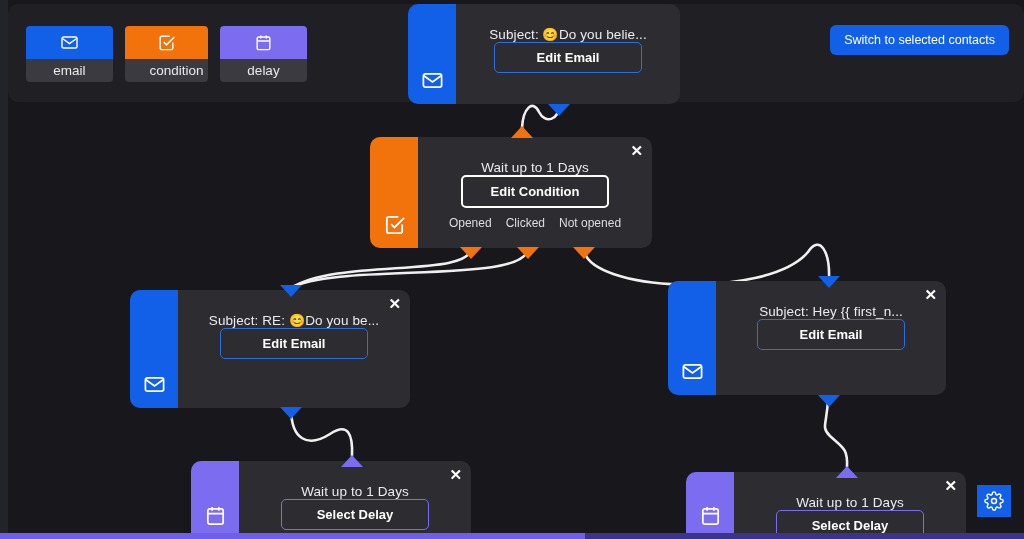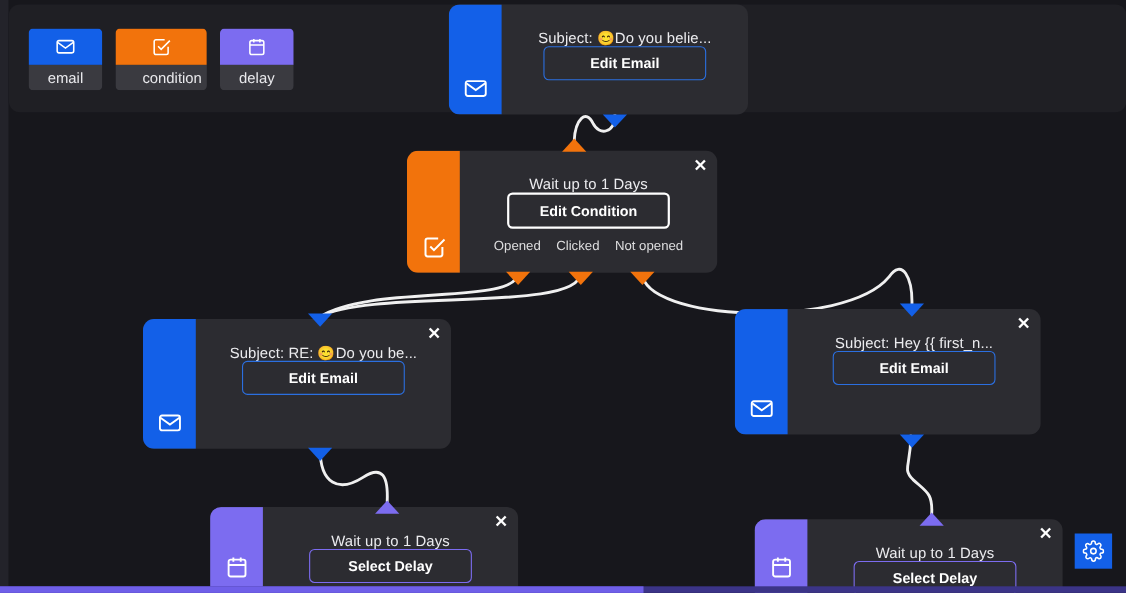--- a/index.html
+++ b/index.html
@@ -27,21 +27,21 @@
   
   .top-panel{
     position:absolute; left:0px; top:4px; width:1016px; height:98px;
     background:#1f1f24;
     border-radius:10px;
   }
 
   
   .palette{ position:absolute; left:18px; top:26px; display:flex; gap:12px; }
   .pal-item{
-    width:67px; border-radius:4px; overflow:hidden;
+    width:87px; border-radius:4px; overflow:hidden;
     display:flex; flex-direction:column; cursor:pointer;
   }
   .pal-icon{
     height:33px; display:flex; align-items:center; justify-content:center;
   }
   .pal-icon svg{ width:19px; height:19px; }
   .pal-label{
     height:23px; background:#3a3a40; color:#e9e9ec;
     font-size:13.5px; display:flex; align-items:center; justify-content:center;
   }
@@ -195,20 +195,21 @@
       <div class="pal-icon">
         <svg viewBox="0 0 24 24" fill="none" stroke="#fff" stroke-width="1.8">
           <rect x="4" y="5" width="16" height="16" rx="2"></rect>
           <path d="M4 10h16M8.5 3v4M15.5 3v4"></path>
         </svg>
       </div>
       <div class="pal-label">delay</div>
     </div>
   </div>
 
+  <button class="switch-btn">Switch to selected contacts</button>
 
   <div class="node" style="left:400px; top:4px; width:272px; height:100px;justify-content:space-between;">
     <div class="node-strip strip-email">
       <svg viewBox="0 0 24 24" fill="none" stroke="#fff" stroke-width="1.8">
         <rect x="2.5" y="5" width="19" height="14" rx="2"></rect>
         <path d="M3 7l9 6.5L21 7"></path>
       </svg>
     </div>
     <div class="node-body">
       <div class="node-title">

